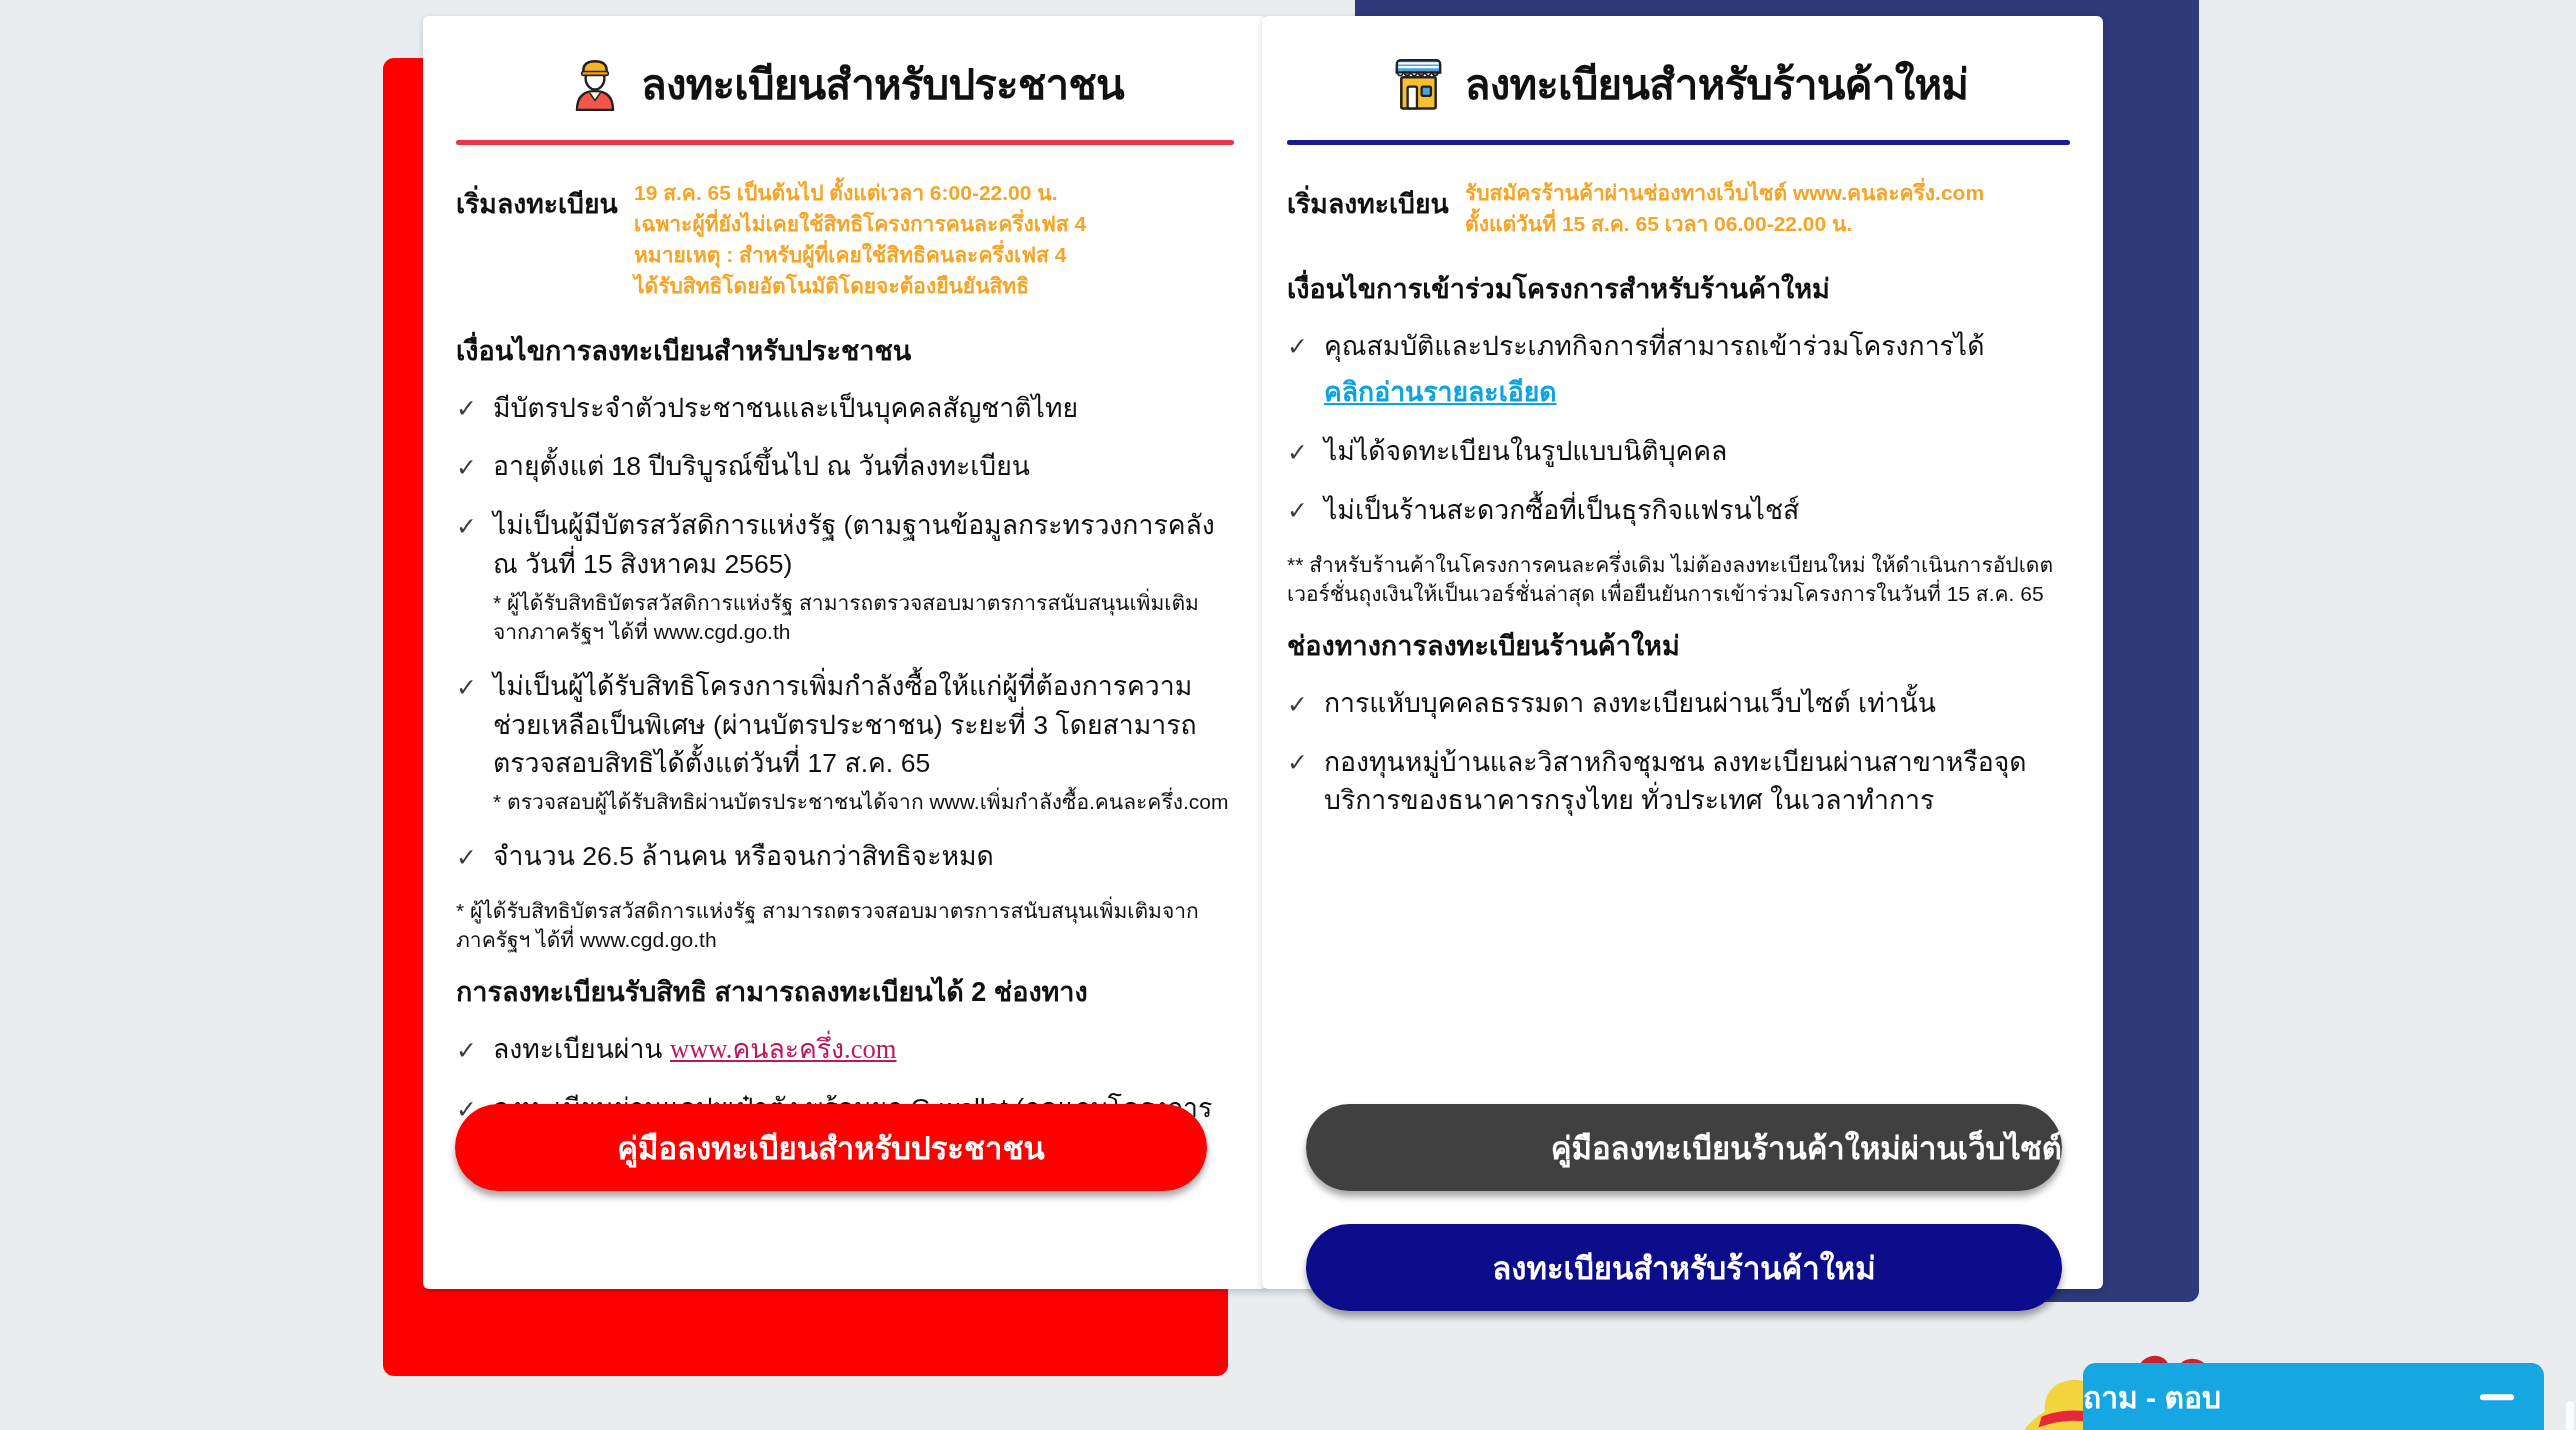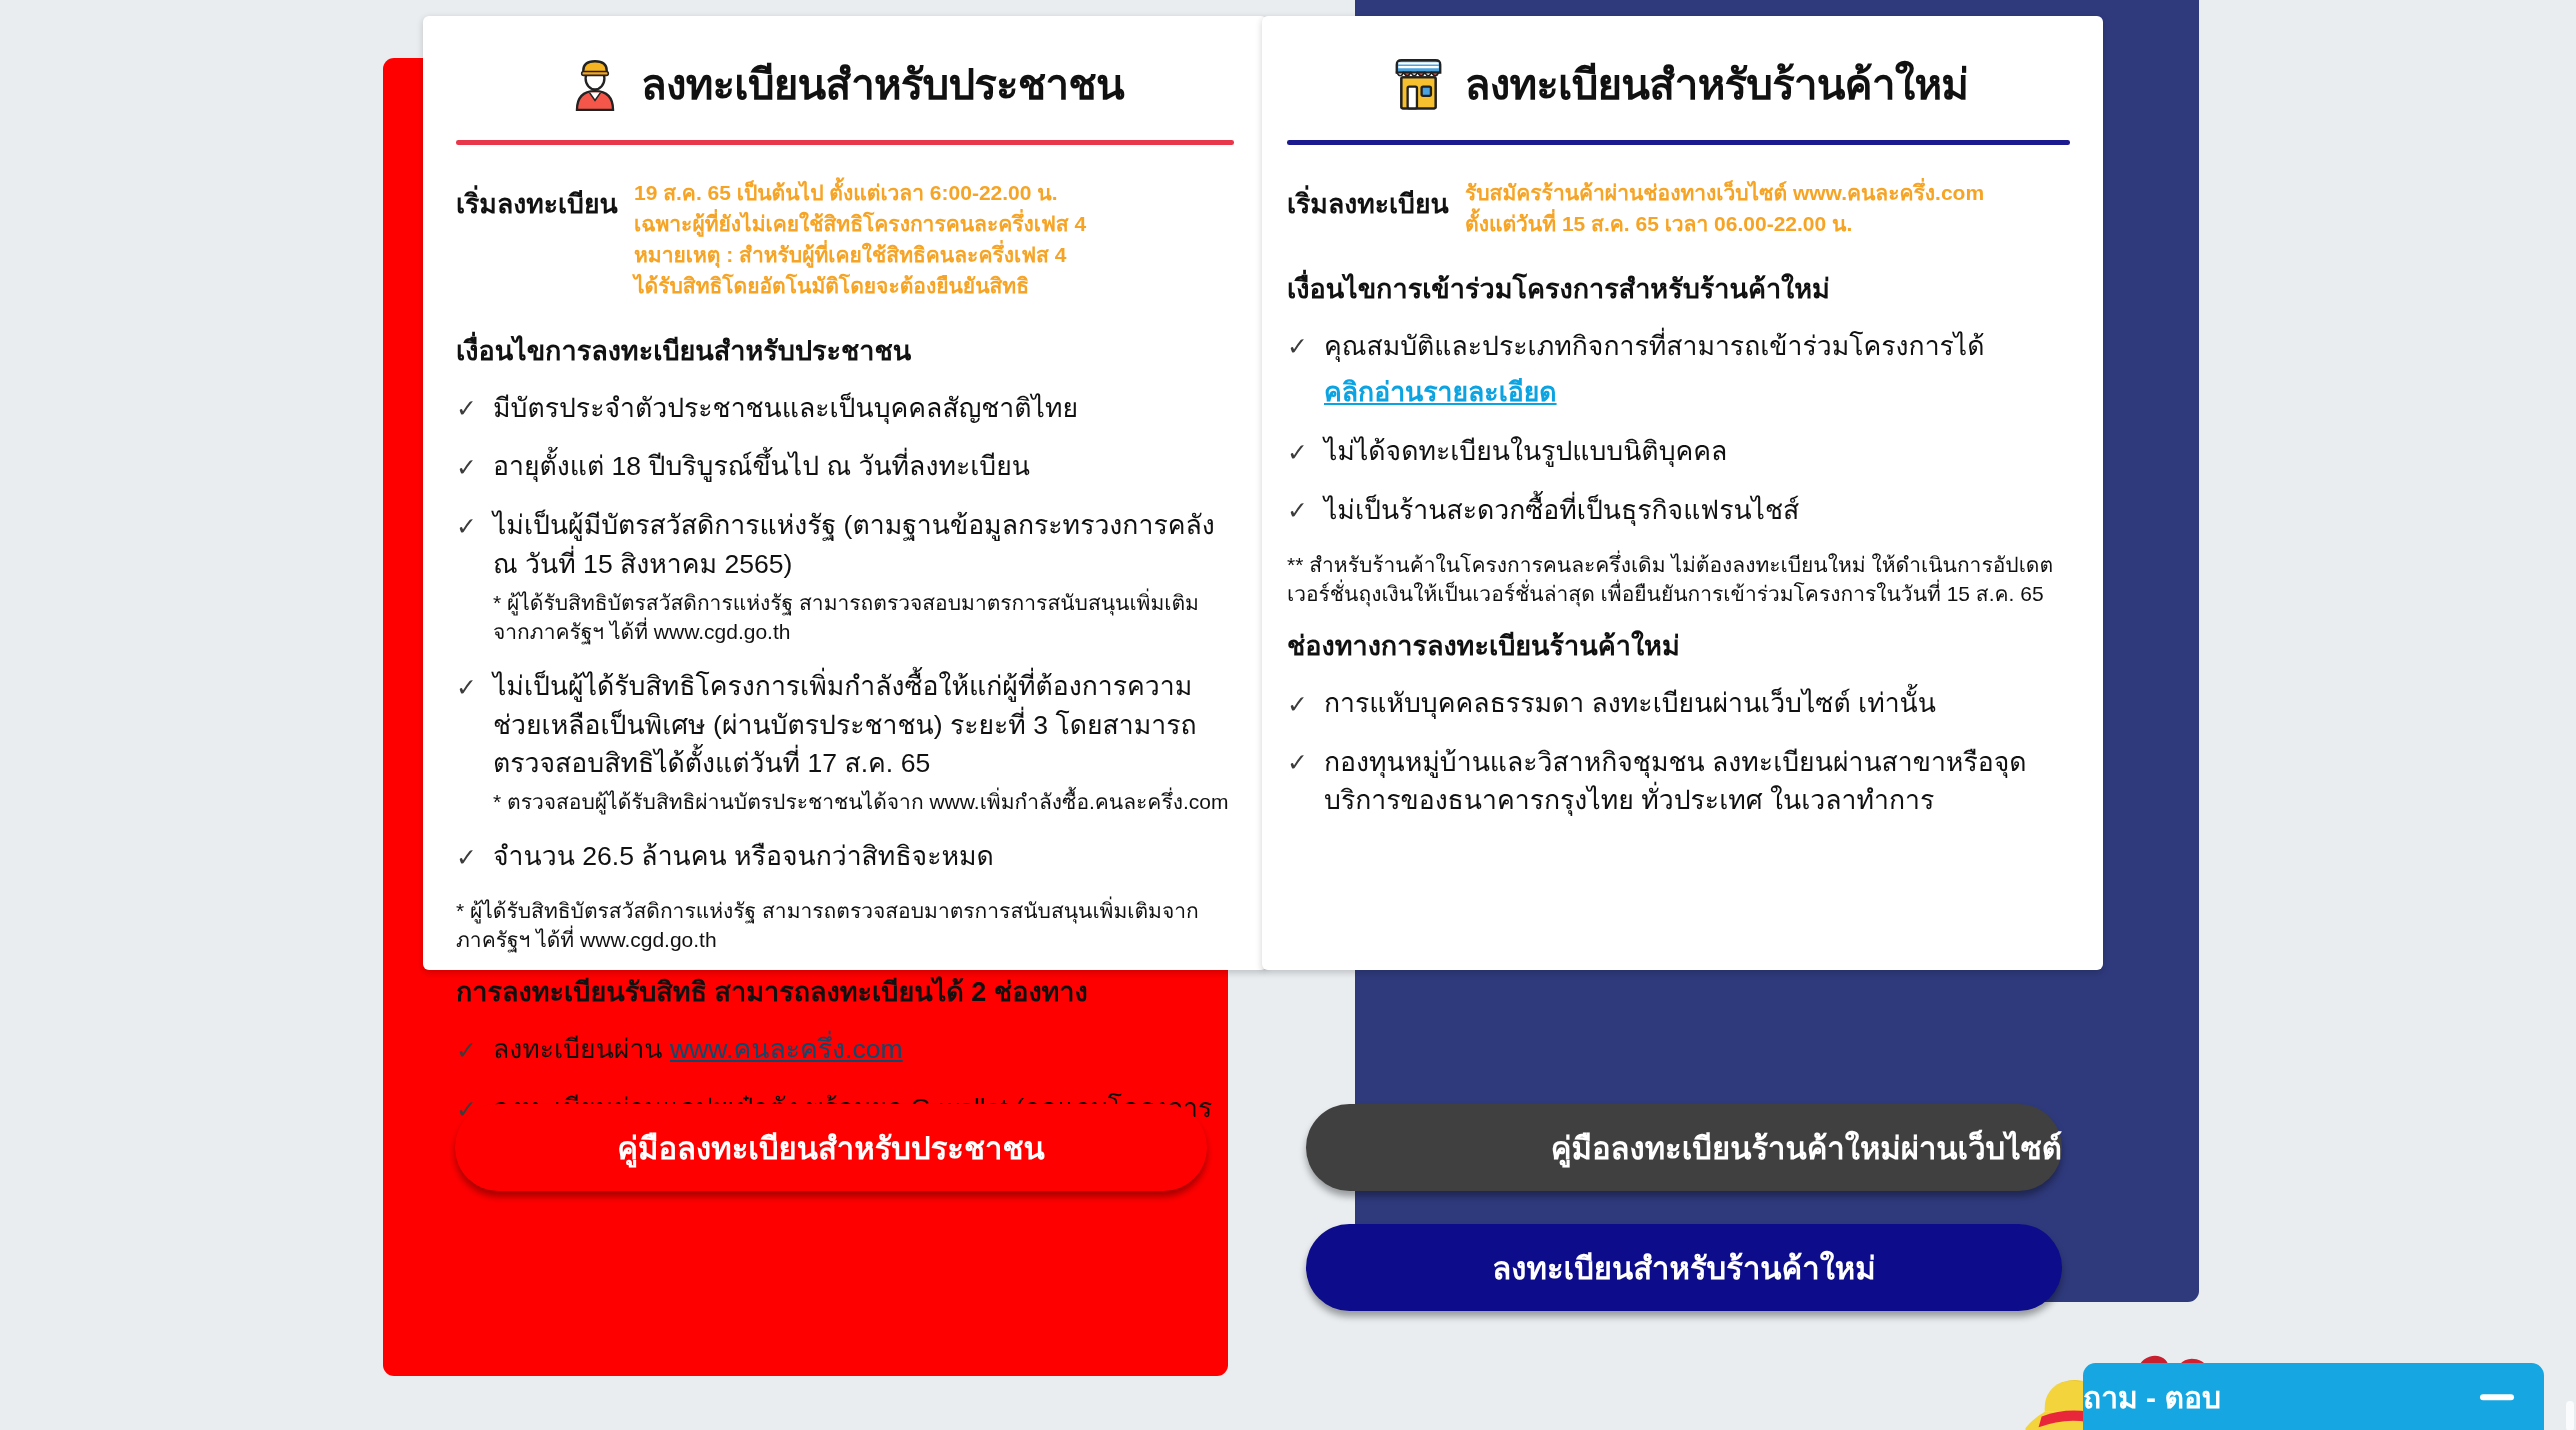--- a/index.html
+++ b/index.html
@@ -10,21 +10,21 @@
     font-family:"Liberation Sans","DejaVu Sans",sans-serif;
     color:#111111;
   }
   
   .backdrop { position:absolute; border-radius:11px; }
   .backdrop-red  { left:383px;  top:58px;  width:845px; height:1318px; background:#ff0000; }
   .backdrop-navy { left:1355px; top:-15.6px; width:844px; height:1318px; background:#2f3a7d; }
 
   
   .card {
-    position:absolute; top:16.4px; width:844px; height:954px;
+    position:absolute; top:16.4px; width:844px; height:1273px;
     background:#ffffff; border-radius:6px;
     box-shadow:0 2.3px 7.8px rgba(0,0,0,0.18);
     padding:28px 33px 0 33px;
   }
   .card-citizen  { left:423px; }
   .card-merchant { left:1262px; width:841px;padding-left:25px; }
 
   .title-row {
     display:flex; align-items:center; justify-content:center; gap:17px;
     margin-top:6.2px;
@@ -43,21 +43,21 @@
   .section-heading { font-size:27px; font-weight:bold; margin:7.8px 0 17px 0; }
 
   .check-item {
     display:grid; grid-template-columns:37px 1fr;
     font-size:26.6px; line-height:1.45; margin-bottom:20.3px;
   }
   .check { color:#3c3c3c; font-size:25px; padding-top:1.6px; }
   .note { font-size:21px; line-height:1.4; margin-top:4.7px; color:#111; }
   .footnote { font-size:21px; line-height:1.4; margin:6.2px 0 15.6px 0; }
 
-  .inline-link { text-decoration:underline; color:#0c4a6e; cursor:pointer; }
+  .inline-link { text-decoration:underline; color:#be185d; cursor:pointer;font-family:Liberation Serif, serif; }
   .detail-link { display:inline-block; margin-top:7.8px; color:#0ba3e2; font-weight:bold; text-decoration:underline; cursor:pointer;text-align:center; }
 
   
   .pill-button {
     position:absolute; height:87px; border:none; border-radius:44px;
     font-family:inherit; font-size:31px; font-weight:bold; color:#ffffff;
     cursor:pointer; box-shadow:0 5.5px 7px rgba(0,0,0,0.35);
   }
   .btn-red { left:32px; top:1088px; width:752px; background:#ff0000; }
   .btn-navy-1 { left:44px; top:1088px; width:756px; background:#404040;text-align:right; }

